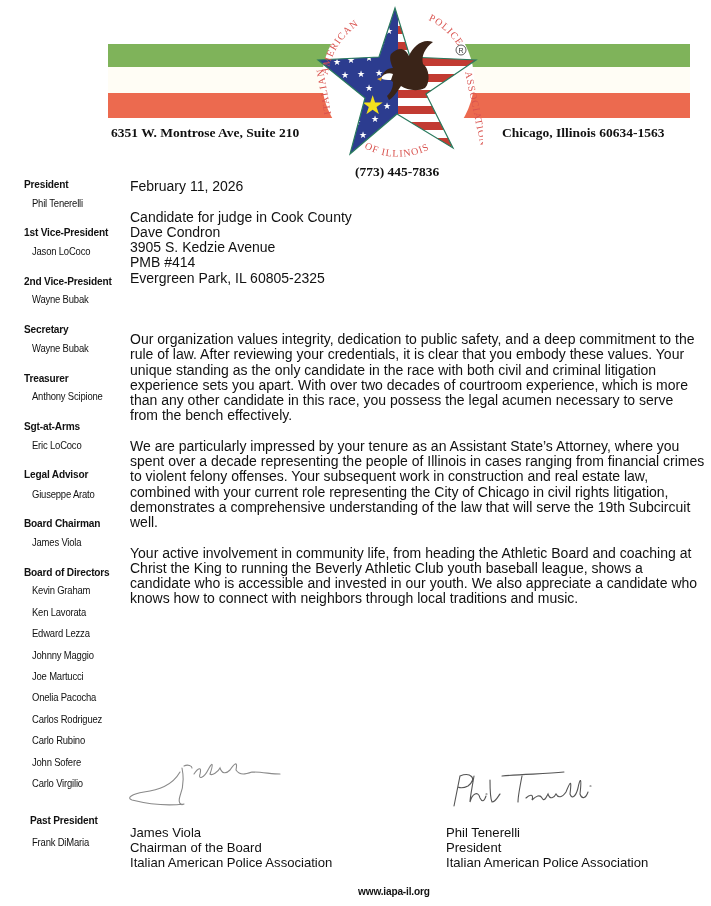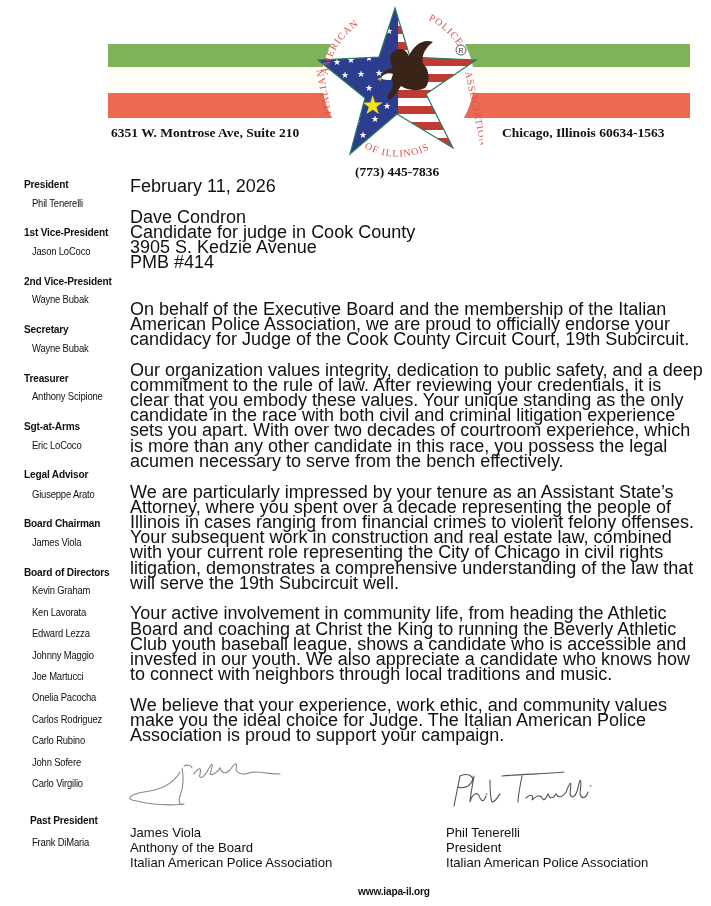--- a/index.html
+++ b/index.html
@@ -17,21 +17,21 @@
   .hdr-addr.left { left: 111px; text-align: center; }
   .hdr-addr.right { left: 502px; }
   .hdr-phone { position: absolute; top: 164px; left: 355px; font-family: "Liberation Serif", serif; font-weight: bold; font-size: 13.5px; white-space: nowrap; }
 
   
   .sidebar { position: absolute; left: 0; top: 0; width: 120px; }
   .sb-label { position: absolute; left: 24px; font-size: 11px; font-weight: bold; white-space: nowrap; letter-spacing: -0.2px; transform: scaleX(0.92); transform-origin: left center; }
   .sb-name { position: absolute; left: 32px; font-size: 10.5px; white-space: nowrap; letter-spacing: -0.2px; transform: scaleX(0.9); transform-origin: left center; }
 
   
-  .letter { position: absolute; left: 130px; top: 179px; width: 575px; font-size: 18px; line-height: 15.2px; color: #111; }
+  .letter { position: absolute; left: 130px; top: 179px; width: 575px; font-size: 14px; line-height: 15.2px; color: #111; }
   .letter p { margin: 0; }
   .gap { height: 15.5px; }
 
   .sig-block { position: absolute; top: 825px; font-size: 13.1px; line-height: 15.2px; white-space: nowrap; }
   .sig-block.left { left: 130px; }
   .sig-block.right { left: 446px; }
 
   .sig-img { position: absolute; }
   .sig-img.left { left: 122px; top: 752px; width: 160px; height: 60px; }
   .sig-img.right { left: 446px; top: 768px; width: 160px; height: 42px; }
@@ -150,49 +150,48 @@
   <div class="sb-name" style="top:777px">Carlo Virgilio</div>
 
   <div class="sb-label" style="top:814px; left:30px">Past President</div>
   <div class="sb-name" style="top:836px">Frank DiMaria</div>
 </div>
 
 <div class="letter">
   <p>February 11, 2026</p>
   <div class="gap"></div>
   <div>
+    <p>Candidate for judge in Cook County</p>
     <p>Dave Condron</p>
-    <p>Candidate for judge in Cook County</p>
     <p>3905 S. Kedzie Avenue</p>
     <p>PMB #414</p>
+    <p>Evergreen Park, IL 60805-2325</p>
   </div>
   <div class="gap"></div>
   <div class="gap"></div>
-  <p>On behalf of the Executive Board and the membership of the Italian American Police Association, we are proud to officially endorse your candidacy for Judge of the Cook County Circuit Court, 19th Subcircuit.</p>
   <div class="gap"></div>
   <p>Our organization values integrity, dedication to public safety, and a deep commitment to the rule of law. After reviewing your credentials, it is clear that you embody these values. Your unique standing as the only candidate in the race with both civil and criminal litigation experience sets you apart. With over two decades of courtroom experience, which is more than any other candidate in this race, you possess the legal acumen necessary to serve from the bench effectively.</p>
   <div class="gap"></div>
   <p>We are particularly impressed by your tenure as an Assistant State’s Attorney, where you spent over a decade representing the people of Illinois in cases ranging from financial crimes to violent felony offenses. Your subsequent work in construction and real estate law, combined with your current role representing the City of Chicago in civil rights litigation, demonstrates a comprehensive understanding of the law that will serve the 19th Subcircuit well.</p>
   <div class="gap"></div>
   <p>Your active involvement in community life, from heading the Athletic Board and coaching at Christ the King to running the Beverly Athletic Club youth baseball league, shows a candidate who is accessible and invested in our youth. We also appreciate a candidate who knows how to connect with neighbors through local traditions and music.</p>
   <div class="gap"></div>
-  <p>We believe that your experience, work ethic, and community values make you the ideal choice for Judge. The Italian American Police Association is proud to support your campaign.</p>
   <div class="gap"></div>
 </div>
 
 <svg class="sig-img left" viewBox="0 0 160 60" xmlns="http://www.w3.org/2000/svg">
   <path d="M 58,20 C 50,34 36,38 22,40 C 10,42 4,46 10,48 C 26,52 46,54 62,52 M 60,16 C 62,26 62,34 58,44 C 56,50 58,54 62,52 M 62,14 C 66,12 70,14 70,16 M 72,22 C 76,16 80,14 78,22 C 76,28 82,26 86,18 C 90,10 92,10 88,22 C 90,24 96,20 98,16 C 100,22 104,22 108,18 C 112,12 116,8 114,18 C 118,24 124,22 130,20 C 140,20 150,22 158,22" fill="none" stroke="#8a8a8a" stroke-width="1.1" stroke-linecap="round"></path>
 </svg>
 <svg class="sig-img right" viewBox="0 0 160 42" xmlns="http://www.w3.org/2000/svg">
   <path d="M 8,38 C 10,28 12,18 14,8 C 24,4 32,10 22,18 C 18,20 14,20 12,19 M 28,8 C 26,20 24,30 24,34 C 26,26 32,22 34,30 C 36,34 38,34 40,28 M 40,26 L 41,26 M 44,12 C 44,22 44,30 46,34 C 50,34 52,28 54,26 M 56,8 C 80,6 100,6 118,4 M 76,8 C 74,18 72,28 72,34 M 80,30 C 84,26 88,26 86,32 C 90,28 94,26 96,30 C 98,34 100,30 102,26 C 104,32 108,30 110,26 C 112,30 116,30 120,24 C 124,14 126,10 124,26 C 126,32 130,28 132,20 C 134,10 136,8 134,26 C 136,32 140,30 142,24 M 144,18 L 145,18" fill="none" stroke="#555" stroke-width="1.1" stroke-linecap="round"></path>
 </svg>
 
 <div class="sig-block left">
   <div>James Viola</div>
-  <div>Anthony of the Board</div>
+  <div>Chairman of the Board</div>
   <div>Italian American Police Association</div>
 </div>
 <div class="sig-block right">
   <div>Phil Tenerelli</div>
   <div>President</div>
   <div>Italian American Police Association</div>
 </div>
 
 <div class="footer">www.iapa-il.org</div>
 

